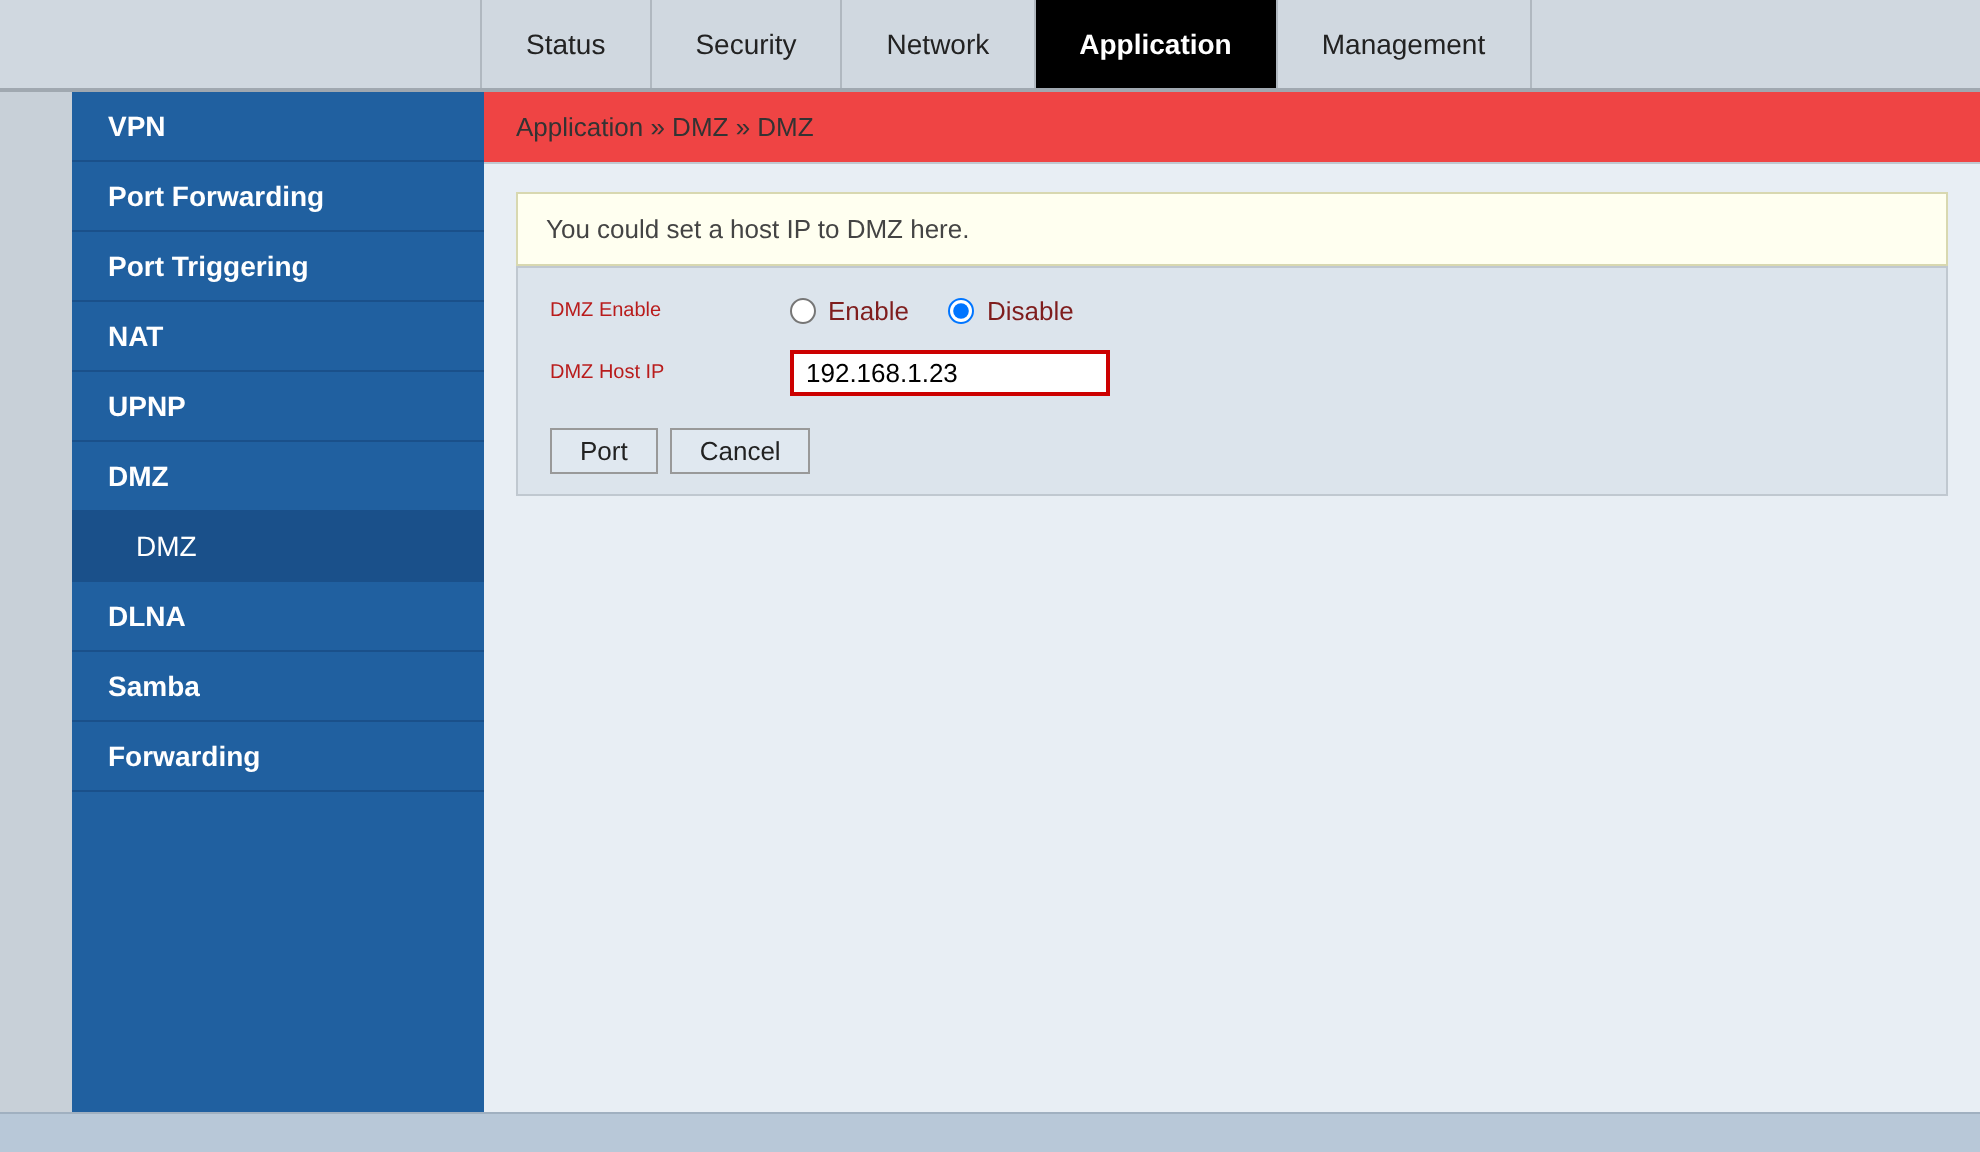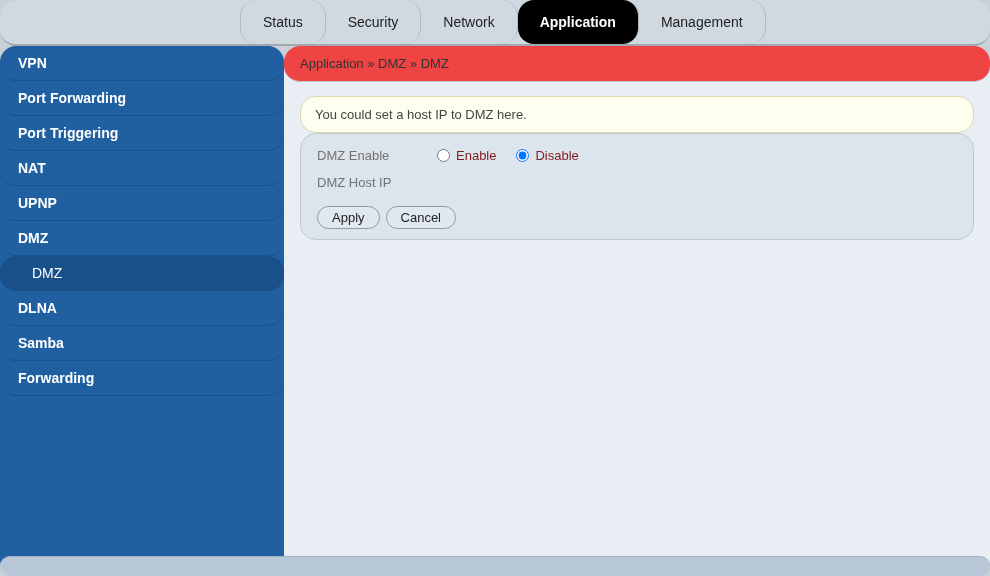--- a/index.html
+++ b/index.html
@@ -1,15 +1,15 @@
 <!DOCTYPE html>
 <html><head>
   <meta charset="utf-8">
   <style>
-    * { margin: 0; padding: 0; box-sizing: border-box; border-radius: 16px; }
+    * { margin: 0; padding: 0; box-sizing: border-box; }
     body {
       width: 990px;
       height: 576px;
       font-family: Arial, sans-serif;
       font-size: 13px;
       background: #c8d0d8;
       overflow: hidden;
     }
 
     
@@ -41,23 +41,24 @@
     }
 
     
     .main-layout {
       display: flex;
       height: calc(576px - 46px);
     }
 
     
     .sidebar {
-      width: 284px;
+      width: 206px;
       background: #2060a0;
       flex-shrink: 0;
+      margin-left: 36px;
     }
     .sidebar-item {
       display: block;
       padding: 9px 18px;
       color: #fff;
       cursor: pointer;
       font-size: 14px;
       font-weight: bold;
       border-bottom: 1px solid #1a508a;
     }
@@ -107,22 +108,22 @@
     }
 
     .form-row {
       display: flex;
       align-items: center;
       margin-bottom: 12px;
     }
 
     .form-label {
       width: 120px;
-      font-size: 13px;
-      color: #737373;
+      font-size: 10px;
+      color: #b91c1c;
       flex-shrink: 0;
     }
 
     .form-controls {
       display: flex;
       align-items: center;
       gap: 20px;
     }
 
     .radio-group {
@@ -220,24 +221,27 @@
             </label>
             <label class="radio-group">
               <input type="radio" name="dmz_enable" checked="" style="">
               <span class="radio-label">Disable</span>
             </label>
           </div>
         </div>
 
         <div class="form-row">
           <div class="form-label">DMZ Host IP</div>
+          <div>
+            <input type="text" class="ip-input" value="192.168.1.23" style="">
+          </div>
         </div>
 
         <div class="button-row">
-          <button class="btn">Apply</button>
+          <button class="btn">Port</button>
           <button class="btn">Cancel</button>
         </div>
       </div>
     </div>
   </div>
 </div>
 
 <div class="footer-bar"></div>
 
 </body></html>

